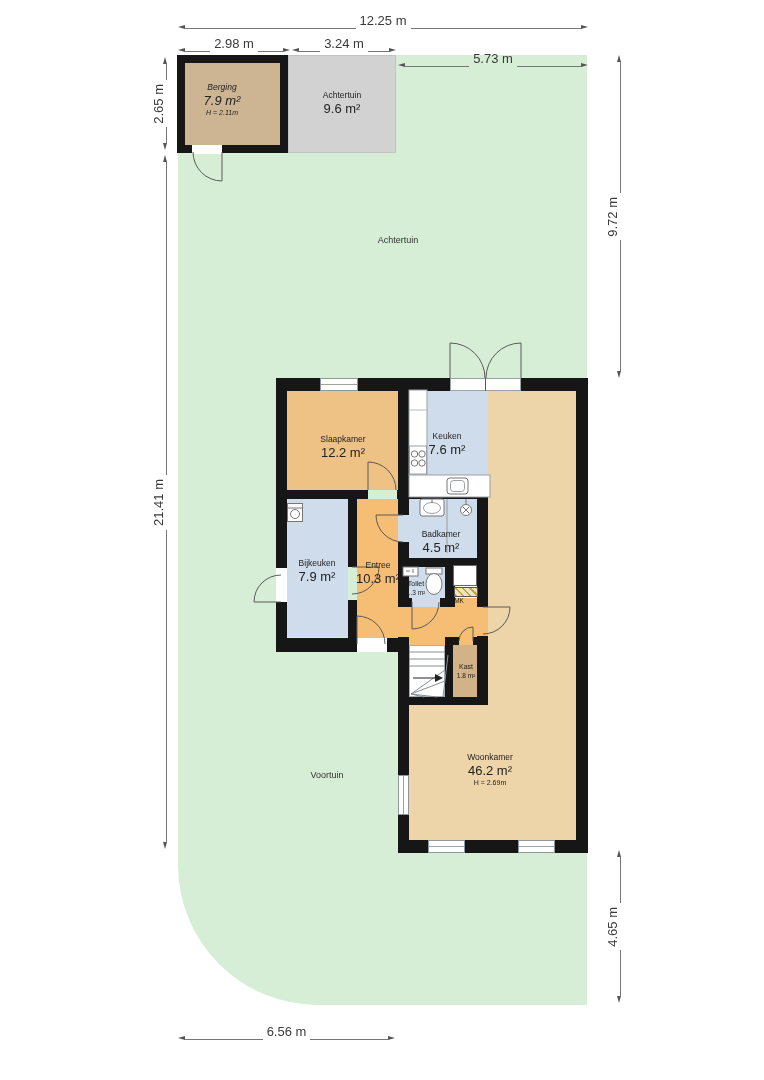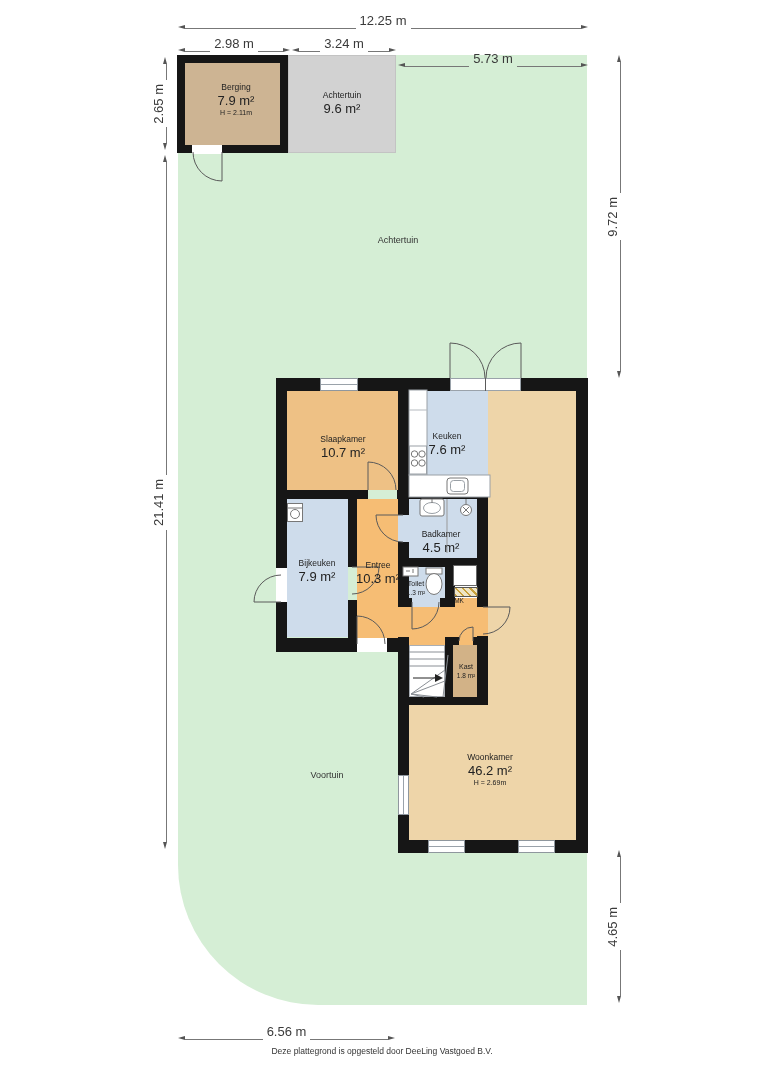--- a/index.html
+++ b/index.html
@@ -54,21 +54,21 @@
 
 <div class="plan">
 
   <div class="garden"></div>
   <div class="glabel" style="left:398px;top:240px;">Achtertuin</div>
   <div class="glabel" style="left:327px;top:775px;">Voortuin</div>
 
   <div class="overkapping-box"></div>
   <div class="berging-box"></div>
   <div class="gap" style="left:192px;top:145px;width:30px;height:9px;"></div>
-  <div class="rlabel" style="left:236px;top:100px;">
+  <div class="rlabel" style="left:222px;top:100px;font-style:italic;">
     <span class="rname">Berging</span>
     <span class="rarea">7.9 m²</span>
     <span class="rheight">H = 2.11m</span>
   </div>
   <div class="rlabel" style="left:342px;top:103px;">
     <span class="rname">Achtertuin</span>
     <span class="rarea">9.6 m²</span>
   </div>
 
   <div class="room" style="left: 488px; top: 390px; width: 88px; height: 451px; background-color: rgb(238, 213, 169);"></div>
@@ -165,21 +165,21 @@
       <rect x="403" y="567" width="15" height="9"></rect>
       <path d="M406,571 H410 M413,569 V573" fill="none"></path>
       <rect x="426" y="568" width="16" height="6"></rect>
       <ellipse cx="434" cy="584" rx="8" ry="10.5"></ellipse>
       <rect x="453.5" y="565.5" width="23" height="20" stroke="#666"></rect>
     </g>
   </svg>
 
   <div class="rlabel" style="left:343px;top:447px;">
     <span class="rname">Slaapkamer</span>
-    <span class="rarea">10.7 m²</span>
+    <span class="rarea">12.2 m²</span>
   </div>
   <div class="rlabel" style="left:447px;top:444px;">
     <span class="rname">Keuken</span>
     <span class="rarea">7.6 m²</span>
   </div>
   <div class="rlabel" style="left:441px;top:542px;">
     <span class="rname">Badkamer</span>
     <span class="rarea">4.5 m²</span>
   </div>
   <div class="rlabel" style="left:317px;top:571px;">
@@ -265,16 +265,15 @@
   </div>
   <div class="dim dim-h" style="left:178px;top:1023px;width:217px;">
     <i class="ah al"></i>
       <i class="ln"></i>
       <span class="dlbl">6.56 m</span>
       <i class="ln"></i>
       <i class="ah ar"></i>
   </div>
 
   <div class="footer">
-    <div>Deze plattegrond is opgesteld door DeeLing Vastgoed B.V.</div>
   </div>
 
 </div>
 
 </body></html>

